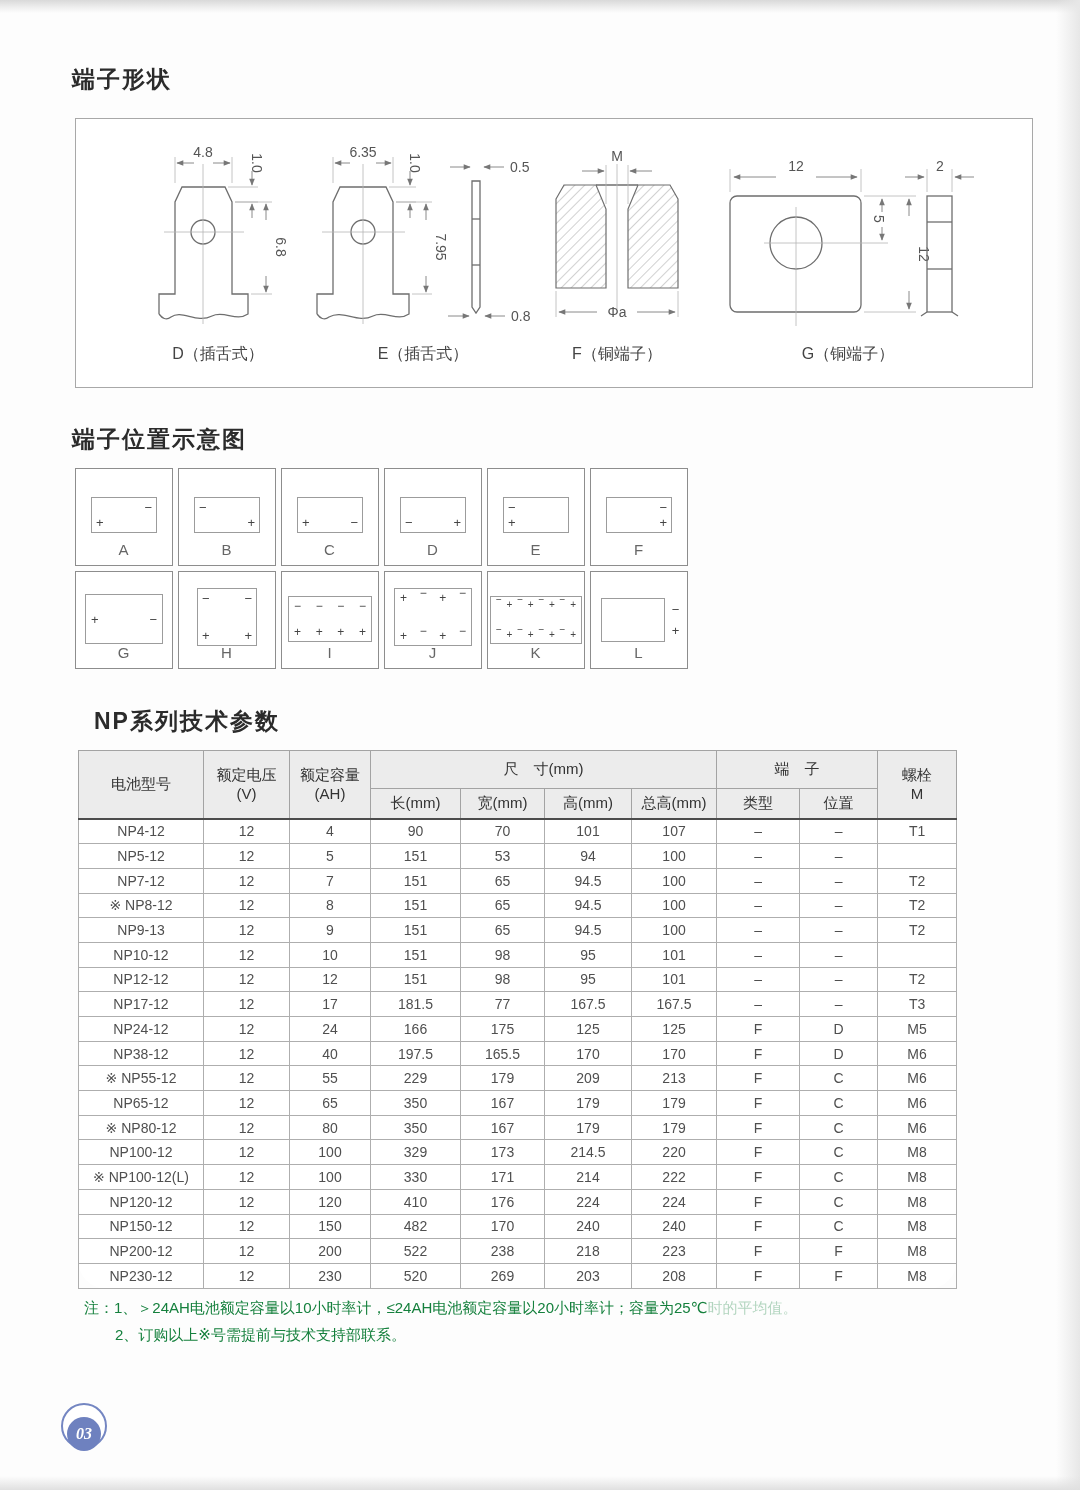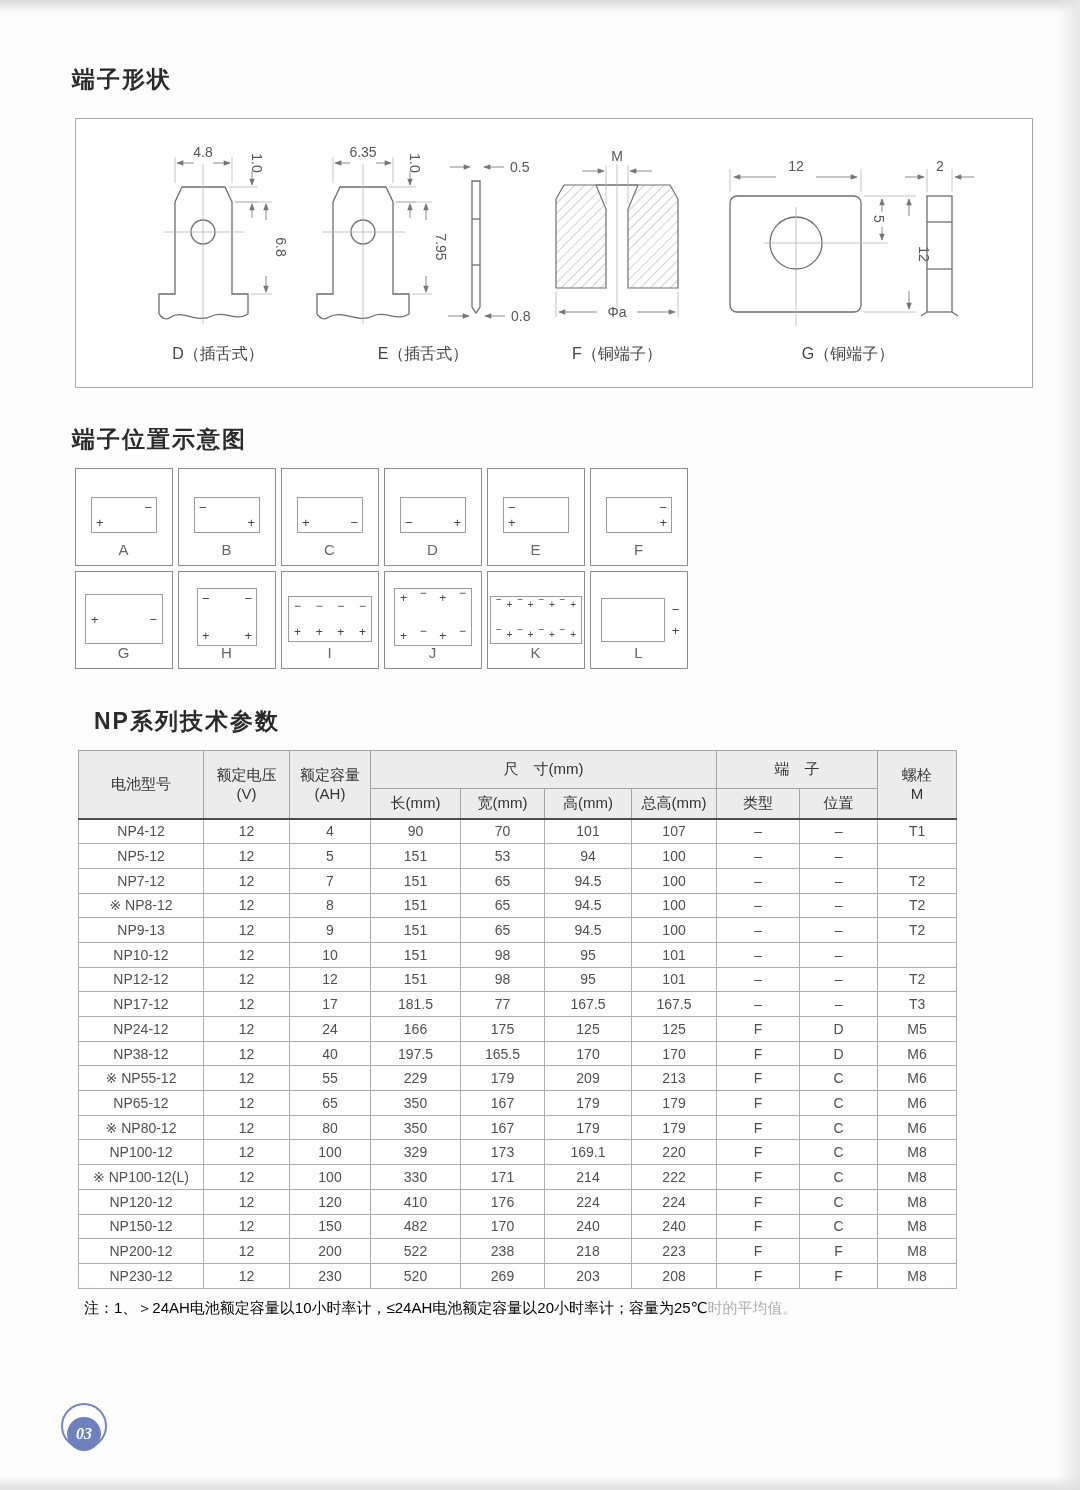--- a/index.html
+++ b/index.html
@@ -61,21 +61,21 @@
     table-layout:fixed;font-size:14px;color:#4f4f4f;background:#fff;border-radius:29px;}
   .spec-table th,.spec-table td{border:1px solid #a3a3a3;text-align:center;
     vertical-align:middle;padding:0;overflow:hidden;white-space:nowrap;}
   .spec-table thead th{background:#ececec;font-weight:normal;color:#333;font-size:15px;}
   .spec-table thead tr:first-child{height:38px;}
   .spec-table thead tr:last-child{height:30px;}
   .spec-table tbody td{height:23.7px;border-color:#aeaeae;}
   .spec-table tbody tr:first-child td{border-top:2px solid #4c4c4c;}
   .hdr2 div{line-height:19px;}
 
-  .notes{position:absolute;left:84px;top:1294px;font-size:15px;color:#000000;line-height:27px;}
+  .notes{position:absolute;left:84px;top:1294px;font-size:15px;color:#15803d;line-height:27px;}
   .notes .indent{padding-left:31px;}
   .faded{opacity:0.32;}
 
   .badge{position:absolute;left:61px;top:1403px;width:42px;height:42px;border:2px solid #7486c2;
     border-radius:50%;display:flex;align-items:center;justify-content:center;background:#fff;}
   .badge-inner{width:34px;height:34px;border-radius:50%;background:#6e81bf;color:#fff;
     display:flex;align-items:center;justify-content:center;font-size:16px;font-weight:bold;
     font-style:italic;font-family:"Liberation Serif","DejaVu Serif",serif;margin-top:15px;}
 </style>
 </head>
@@ -537,21 +537,21 @@
           <td>F</td>
           <td>C</td>
           <td>M6</td>
         </tr>
         <tr>
           <td>NP100-12</td>
           <td>12</td>
           <td>100</td>
           <td>329</td>
           <td>173</td>
-          <td>169.1</td>
+          <td>214.5</td>
           <td>220</td>
           <td>F</td>
           <td>C</td>
           <td>M8</td>
         </tr>
         <tr>
           <td>※ NP100-12(L)</td>
           <td>12</td>
           <td>100</td>
           <td>330</td>
@@ -608,18 +608,19 @@
           <td>208</td>
           <td>F</td>
           <td>F</td>
           <td>M8</td>
         </tr>
       </tbody>
   </table>
 
   <div class="notes">
     <div><span>注：</span><span>1、＞24AH电池额定容量以10小时率计，≤24AH电池额定容量以20小时率计；容量为25℃</span><span class="faded">时的平均值。</span></div>
+    <div class="indent">2、订购以上※号需提前与技术支持部联系。</div>
   </div>
 
   <div class="badge">
     <div class="badge-inner">03</div>
   </div>
 </div>
 
 </body></html>

